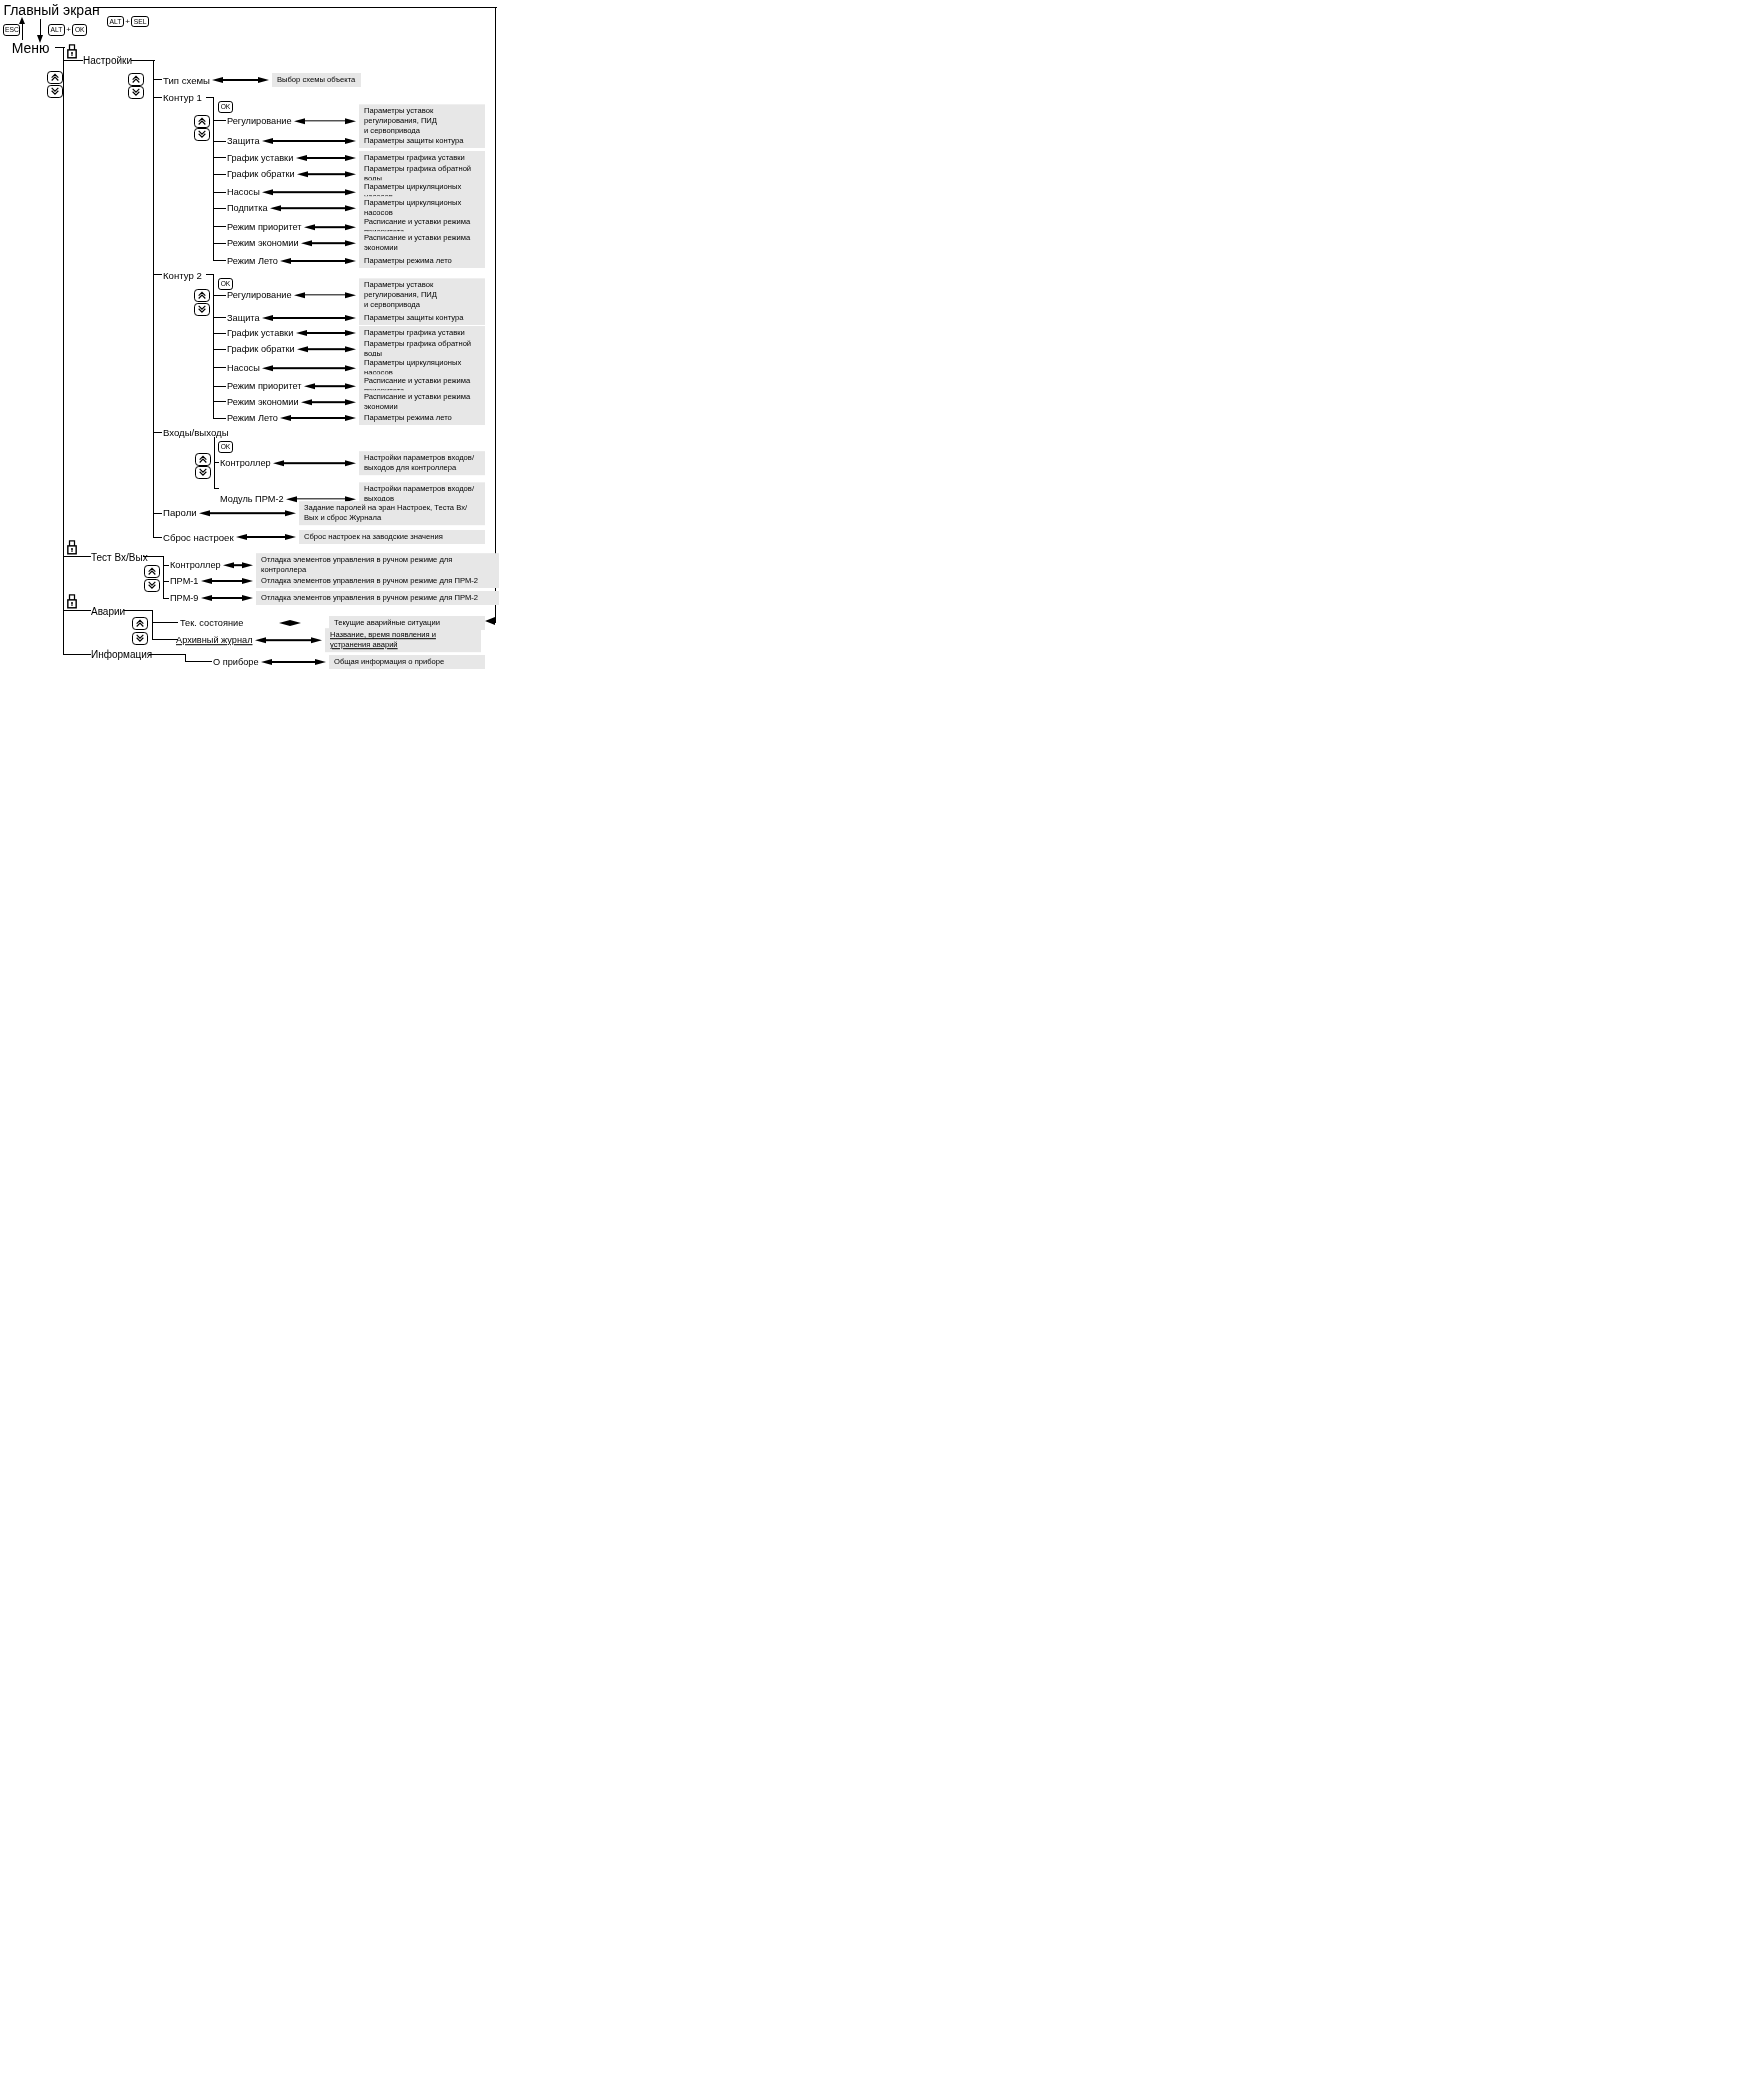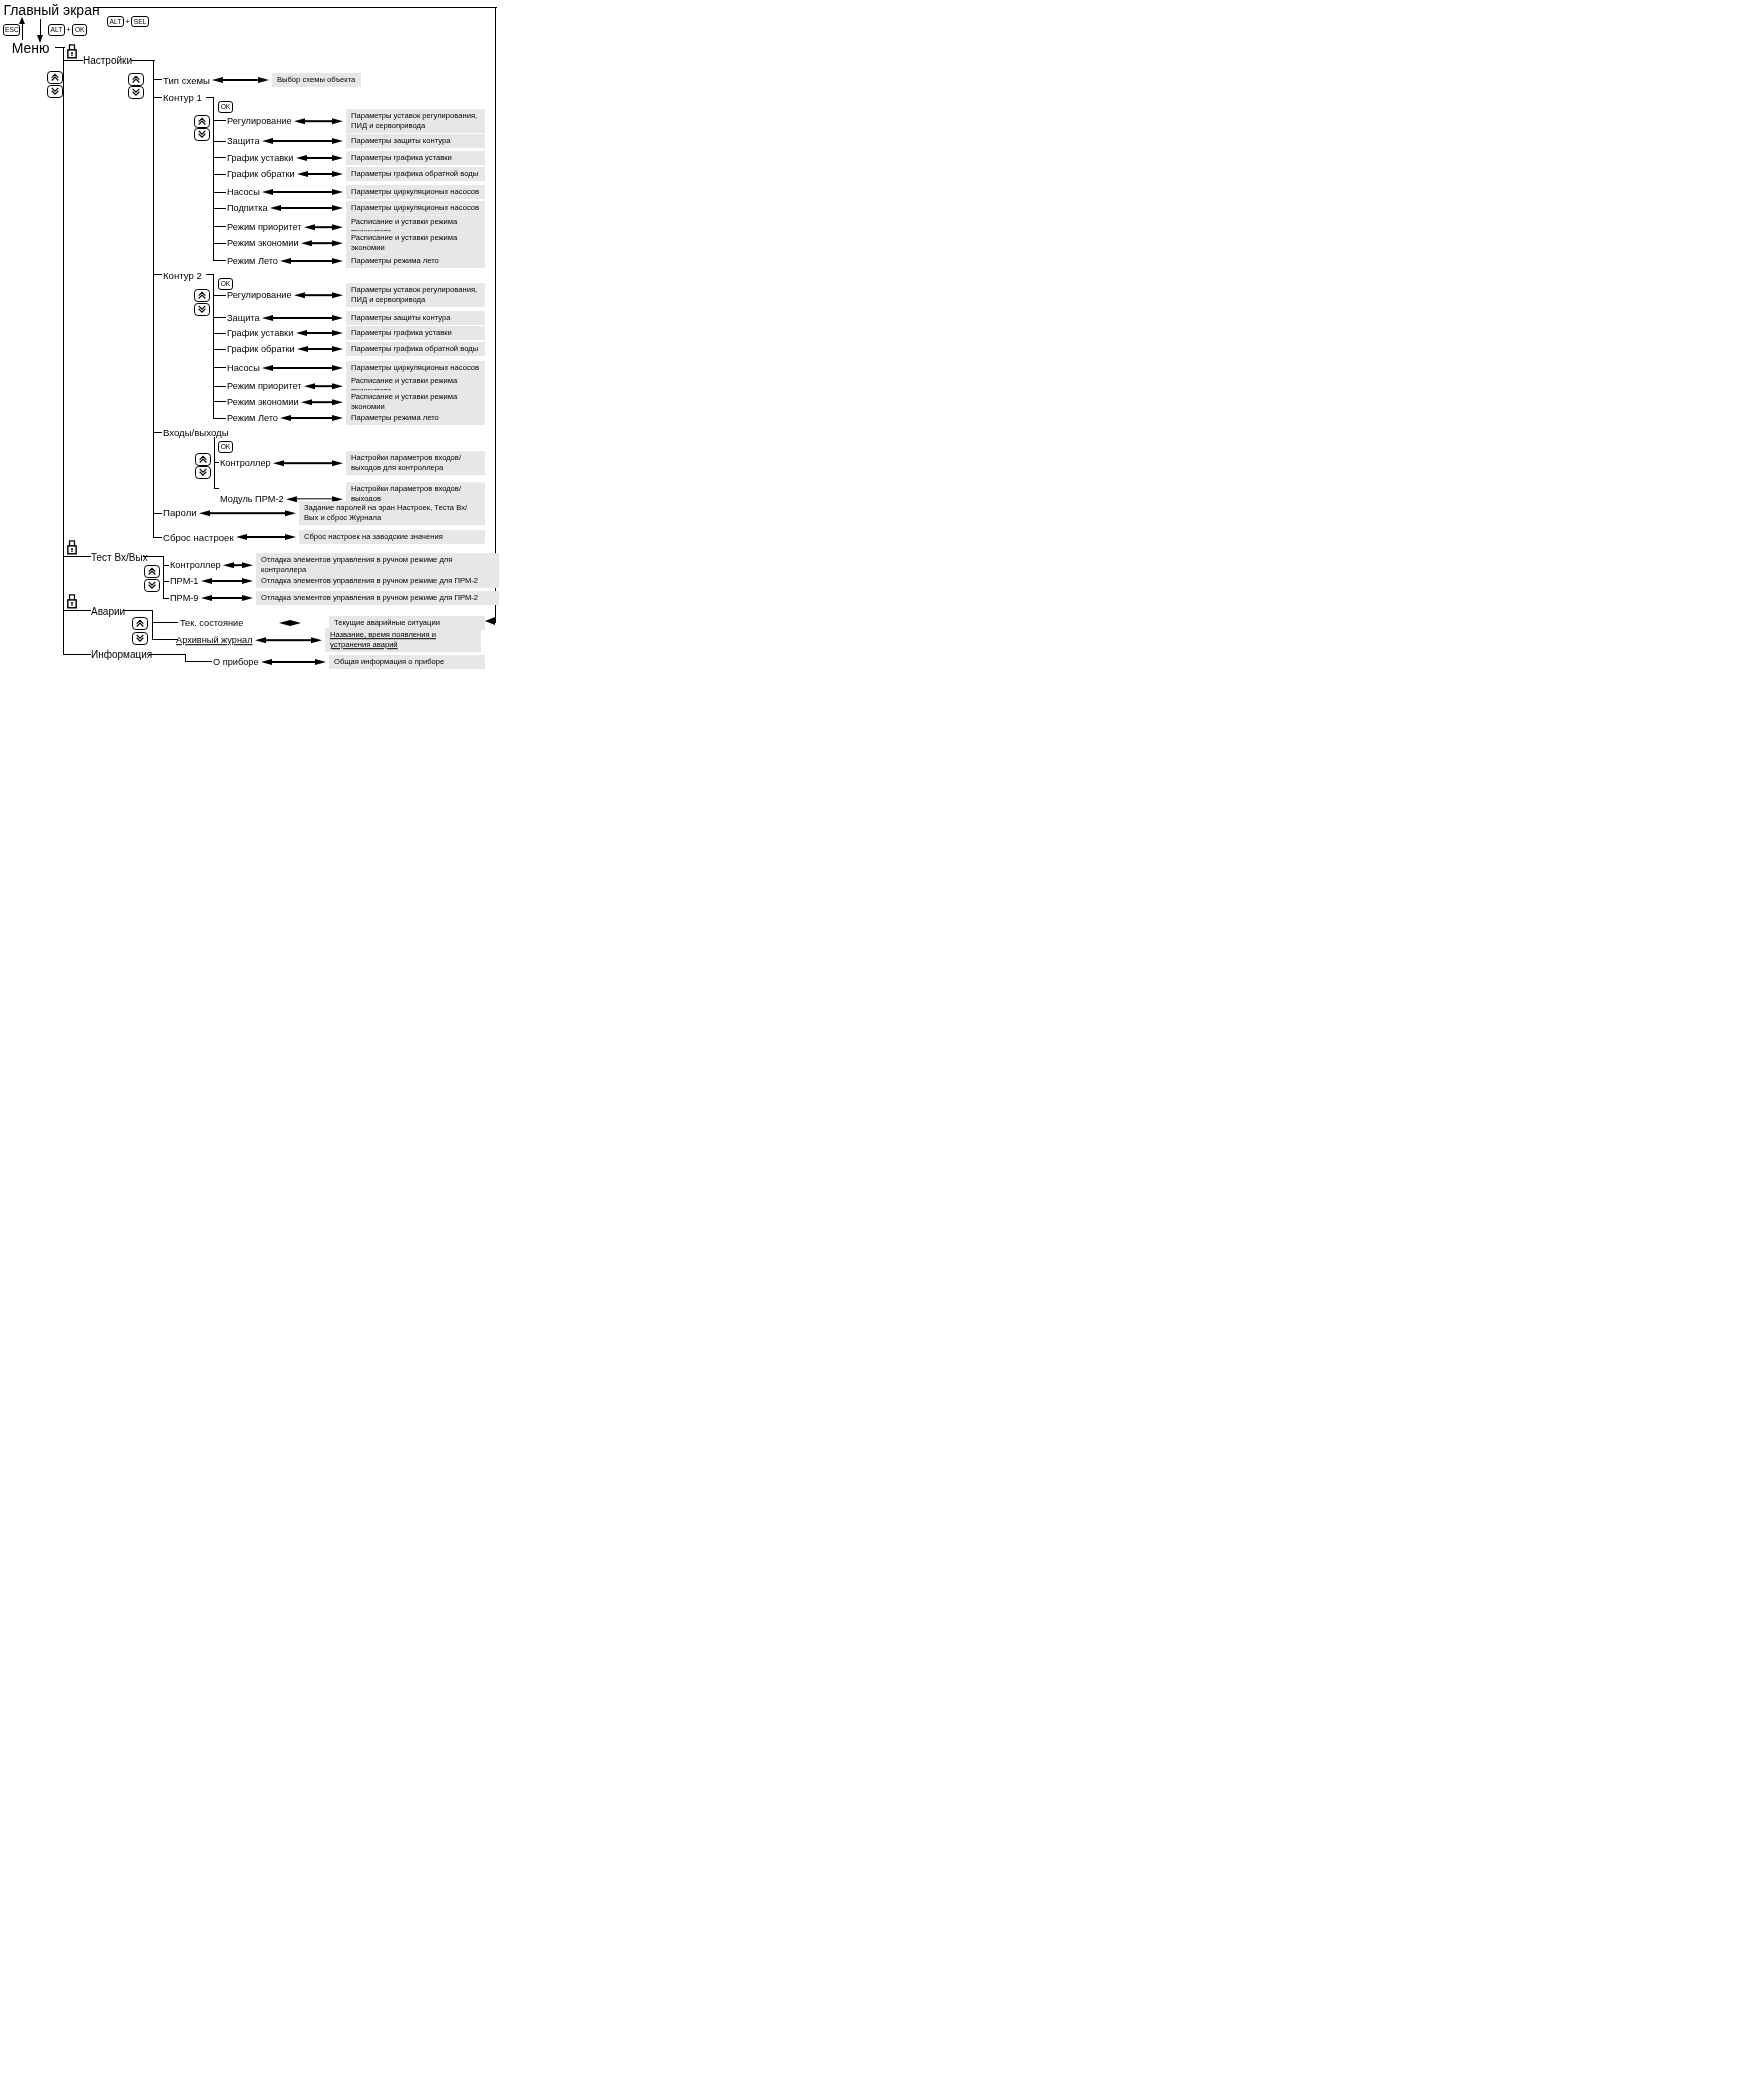--- a/index.html
+++ b/index.html
@@ -17,21 +17,21 @@
   .row{position:absolute;display:flex;align-items:center;transform:translateY(-50%);}
   .row .lbl{white-space:nowrap;padding-right:2.5px;flex:none;font-size:9.2px;}
   .row .lbl.t2{font-size:9.6px;}
   .arr{flex:1 1 12.6px;display:flex;align-items:center;min-width:12.6px;margin-right:3.4px;}
   .arr .ln{flex:1;height:1.5px;background:#000;}
   .arr .ah{width:0;height:0;flex:none;}
   .arr .al{border-top:3.8px solid transparent;border-bottom:3.8px solid transparent;border-right:11px solid #000;}
   .arr .ar{border-top:3.8px solid transparent;border-bottom:3.8px solid transparent;border-left:11px solid #000;}
   .box{background:#e7e7e7;font-size:7.6px;line-height:1.28;padding:2.1px 5px;box-sizing:border-box;
        display:flex;align-items:center;min-height:14px;flex:none;}
-  .w365{width:139px;} .w211{width:89px;} .w443{width:186px;} .w580{width:243px;} .w437{width:156px;}
+  .w365{width:126px;} .w211{width:89px;} .w443{width:186px;} .w580{width:243px;} .w437{width:156px;}
   
   .key{position:absolute;border:1px solid #000;border-radius:2.9px;background:#fff;font-size:6.7px;
        display:flex;align-items:center;justify-content:center;box-sizing:border-box;}
   .combo{position:absolute;display:flex;align-items:center;}
   .combo .key{position:static;}
   .combo .plus{font-size:8px;margin:0 1.3px;}
   .chev{position:absolute;width:15.5px;height:12.6px;border:1px solid #000;border-radius:3.8px;background:#fff;
         display:flex;align-items:center;justify-content:center;box-sizing:border-box;}
   .lock{position:absolute;}
   

